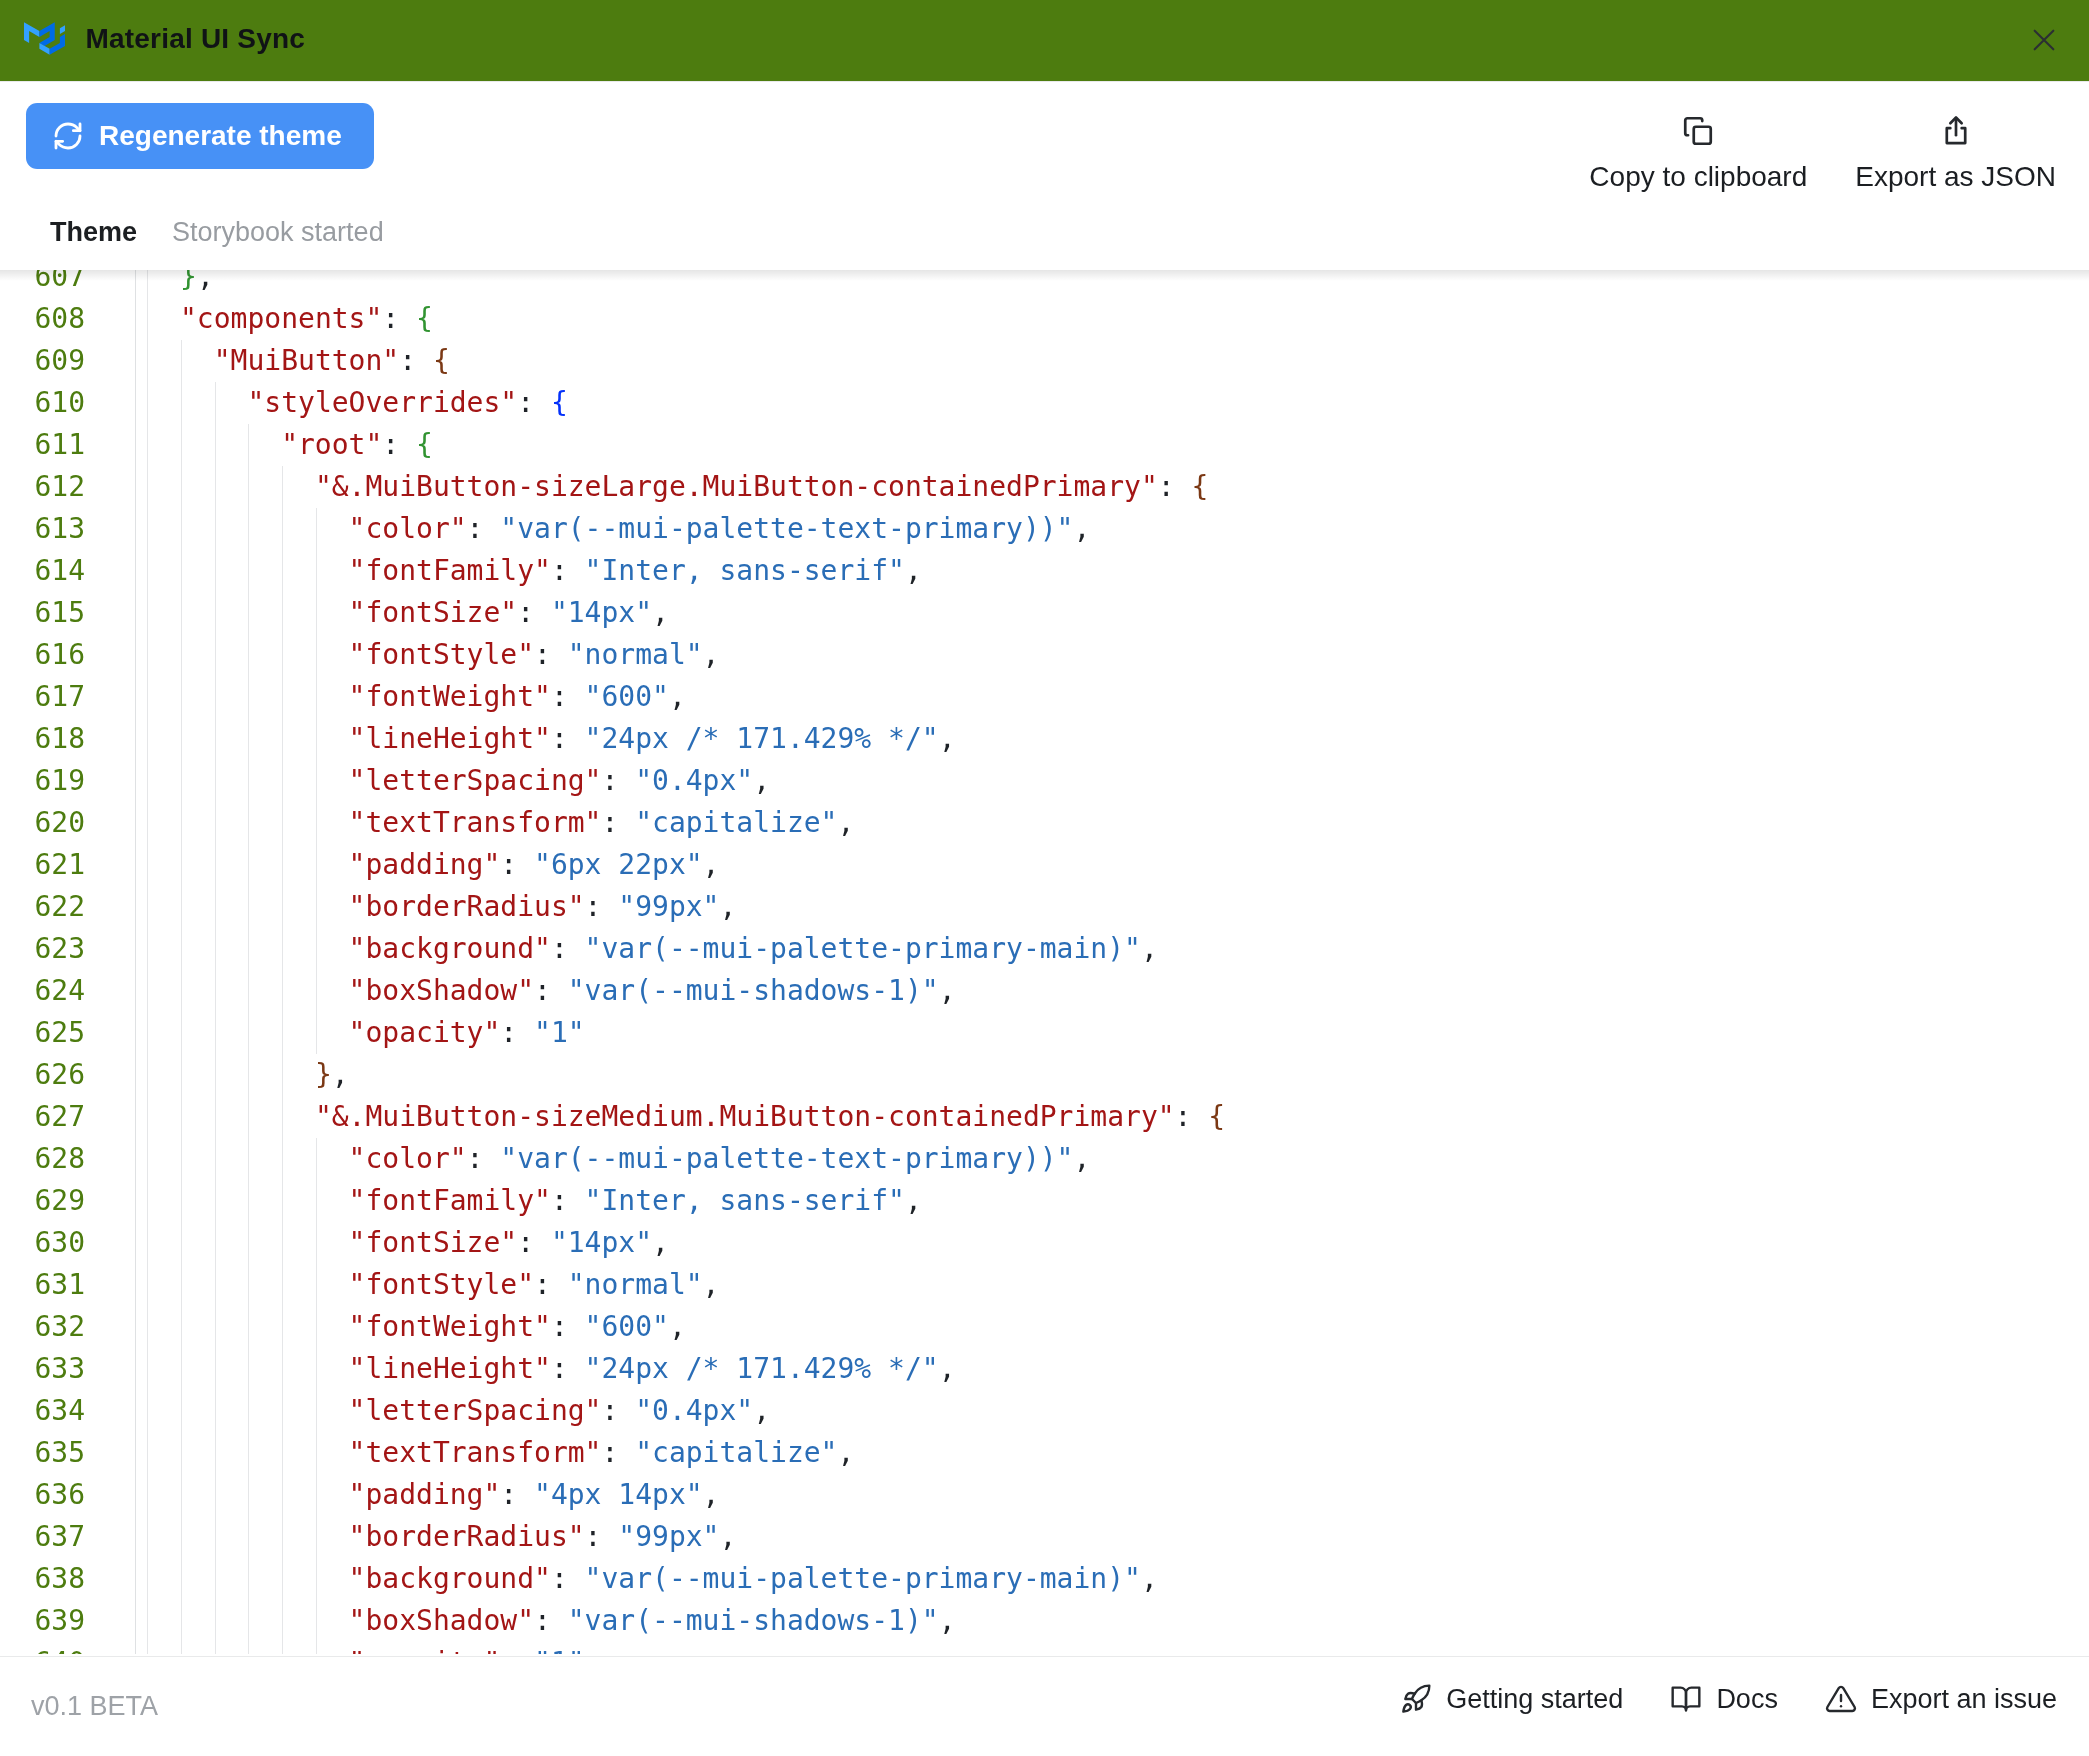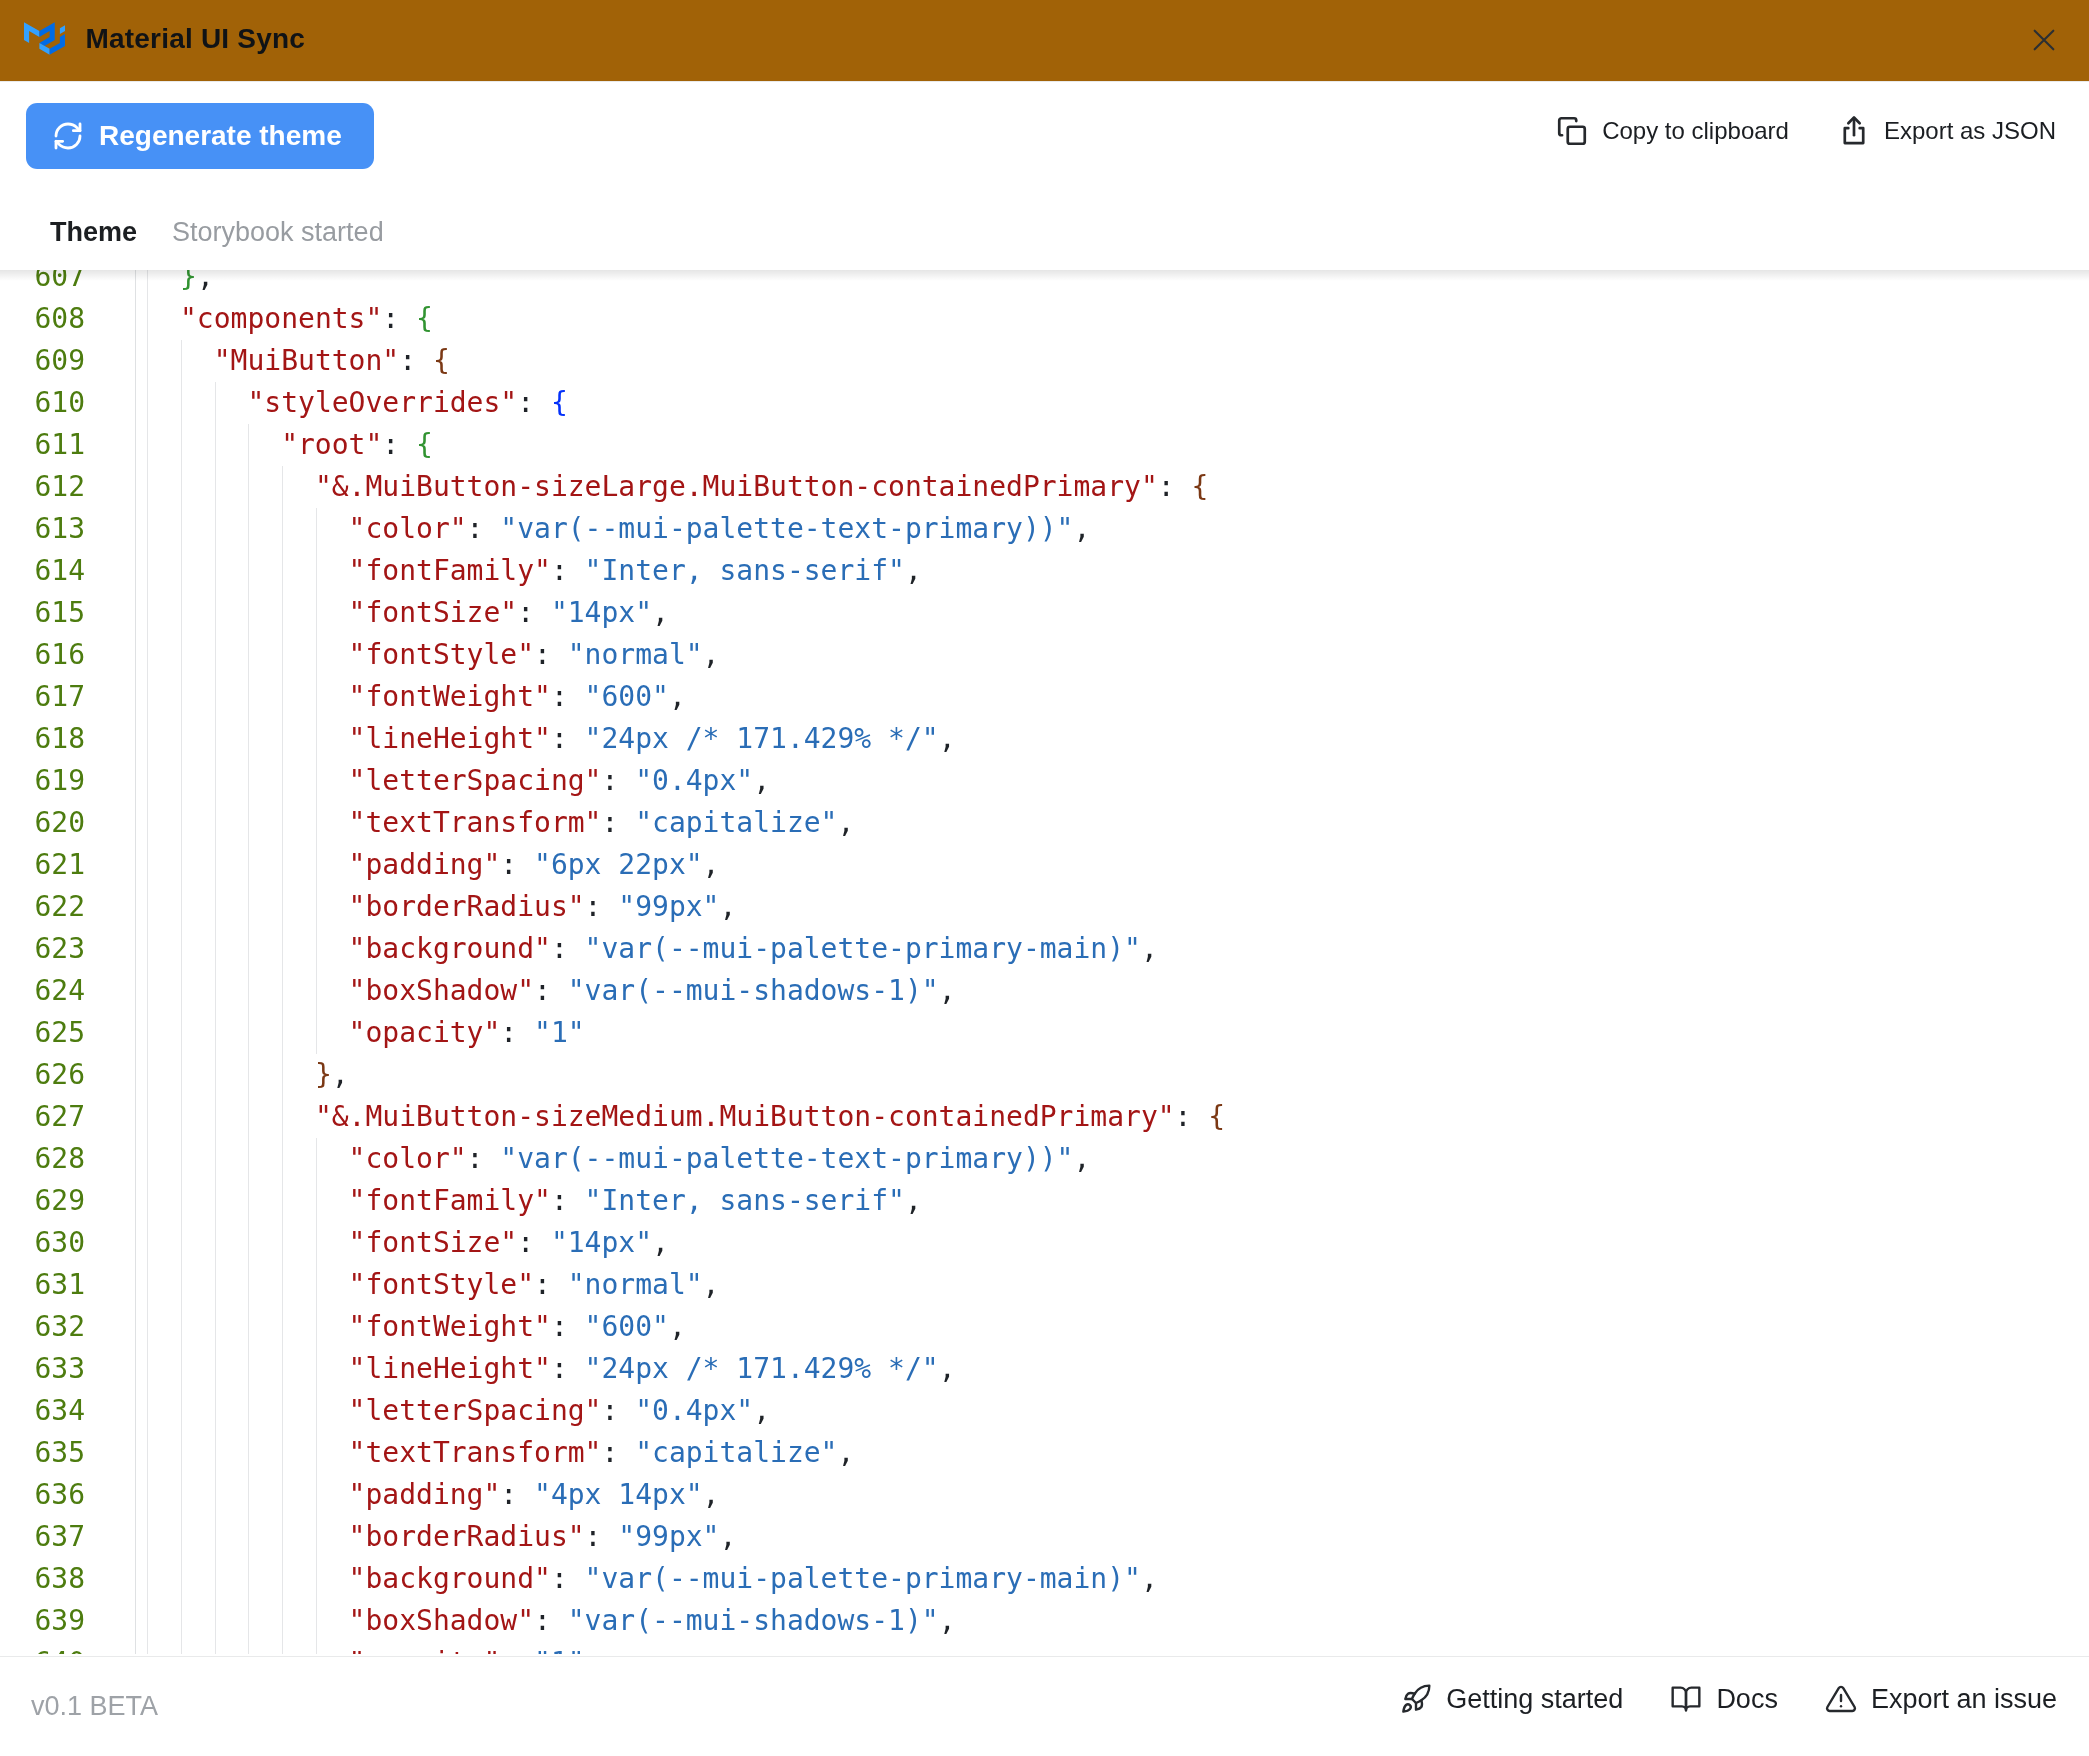--- a/index.html
+++ b/index.html
@@ -2,33 +2,33 @@
 <html style="font-size:15px"><head>
 <meta charset="utf-8">
 <style>
   html,body{margin:0;padding:0;background:#fff;}
   body{width:2089px;height:1756px;position:relative;overflow:hidden;
        font-family:"Liberation Sans",sans-serif;color:#17191c;}
   svg{display:block;}
 
   
   .header{position:absolute;left:0;top:0;width:2089px;height:81px;
-          border-bottom:0.9px solid #e9eaeb;background:#a16207;}
+          border-bottom:0.9px solid #e9eaeb;background:#4d7c0f;}
   .brand{position:absolute;left:24px;top:22.4px;display:flex;align-items:center;gap:20.5px;}
   .app-title{font-size:28px;font-weight:700;color:#101316;letter-spacing:0.2px;}
   .close-btn{position:absolute;right:24px;top:18.6px;width:43px;height:43px;border:none;background:none;
              cursor:pointer;display:flex;align-items:center;justify-content:center;color:#2b2f33;padding:0;}
 
   
   .regen-btn{position:absolute;left:26px;top:103px;height:66px;padding:0 32px 0 26px;
              background:#4791f6;border:none;border-radius:11.2px;display:flex;align-items:center;gap:15px;
              color:#fff;font-family:"Liberation Sans",sans-serif;font-size:28px;font-weight:600;cursor:pointer;}
   .top-actions{position:absolute;right:33px;top:114px;display:flex;align-items:center;gap:48px;}
   .txt-btn{display:flex;align-items:center;gap:13px;border:none;background:none;padding:0;cursor:pointer;
-           font-family:"Liberation Sans",sans-serif;font-size:24px;color:#1b1e22;}
+           font-family:"Liberation Sans",sans-serif;font-size:28px;color:#1b1e22;flex-direction:column;}
   .txt-btn svg{color:#26292d;}
 
   
   .tabs{position:absolute;left:34px;top:217px;display:flex;gap:35px;align-items:baseline;margin-left:16px;}
   .tab{font-size:27px;border:none;background:none;padding:0;cursor:pointer;
        font-family:"Liberation Sans",sans-serif;}
   .tab.active{font-weight:700;color:#1c1f22;}
   .tab.inactive{font-weight:400;color:#989ca1;}
 
   

